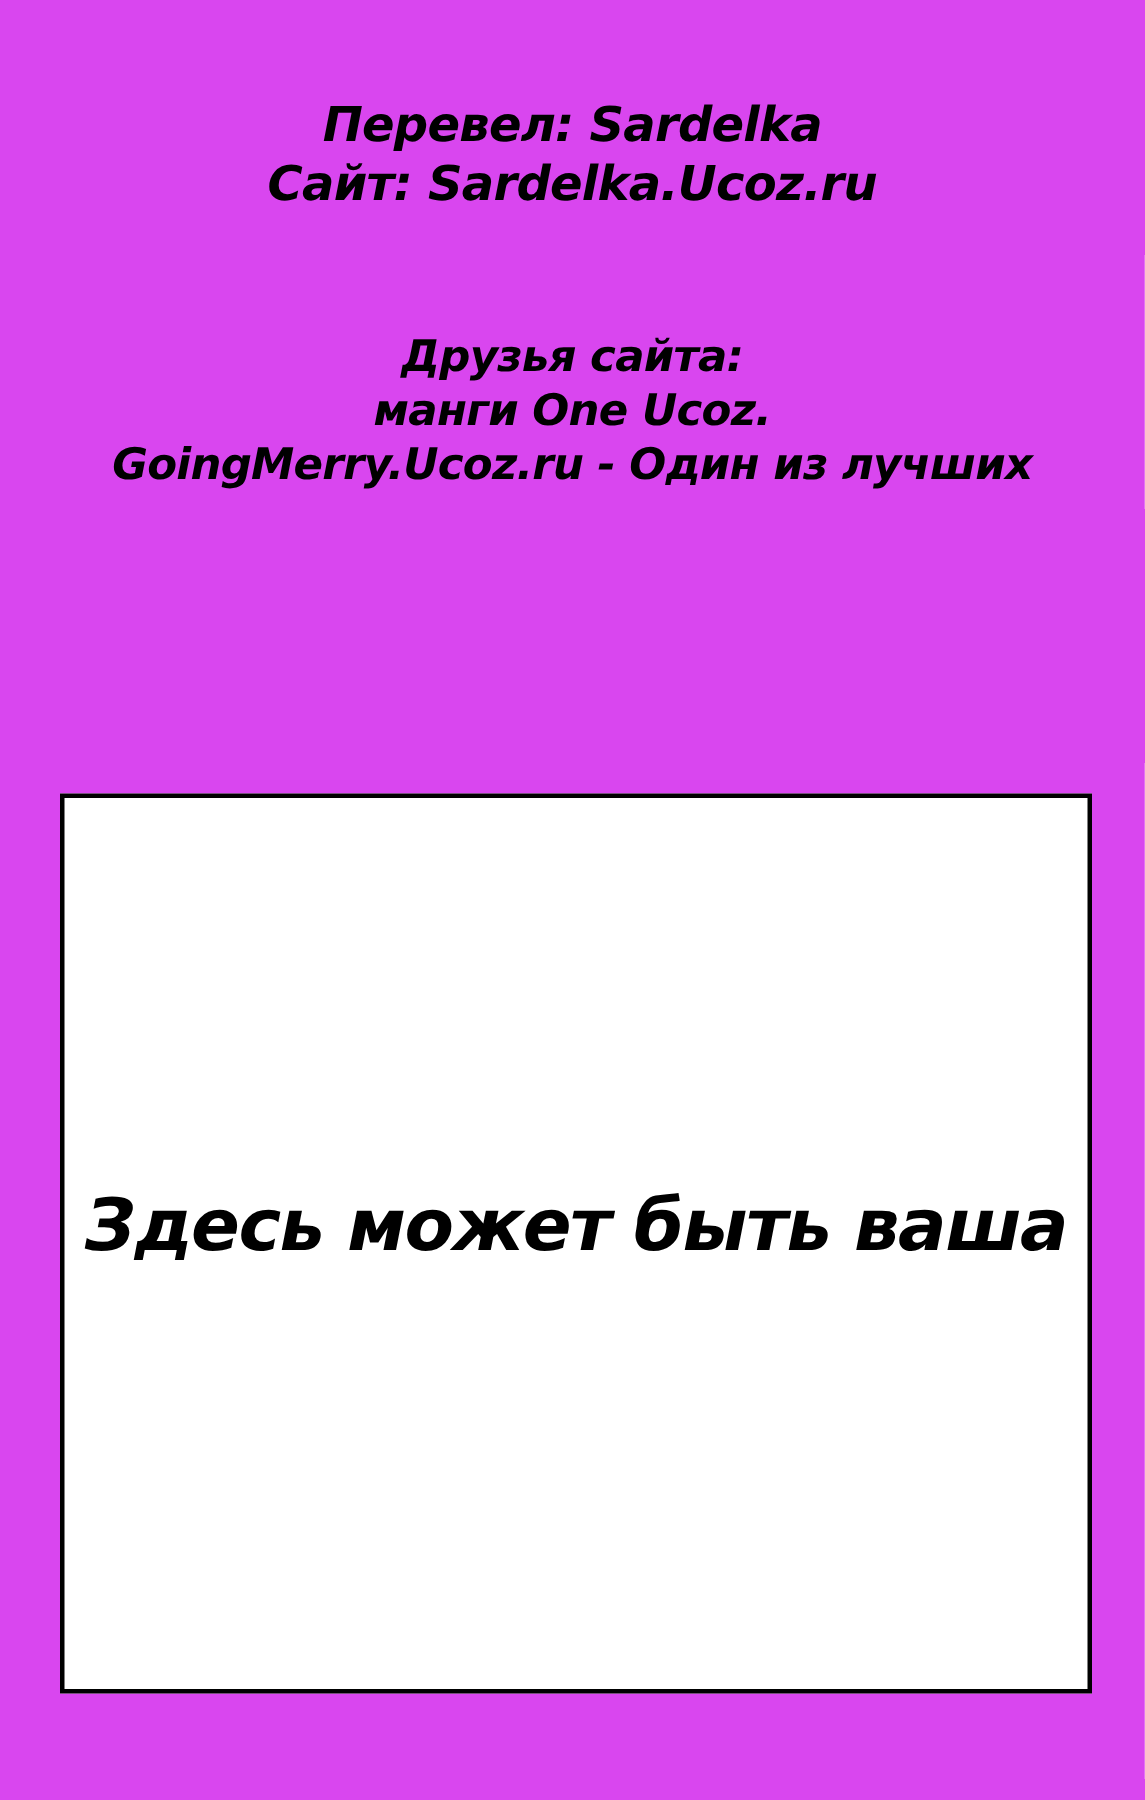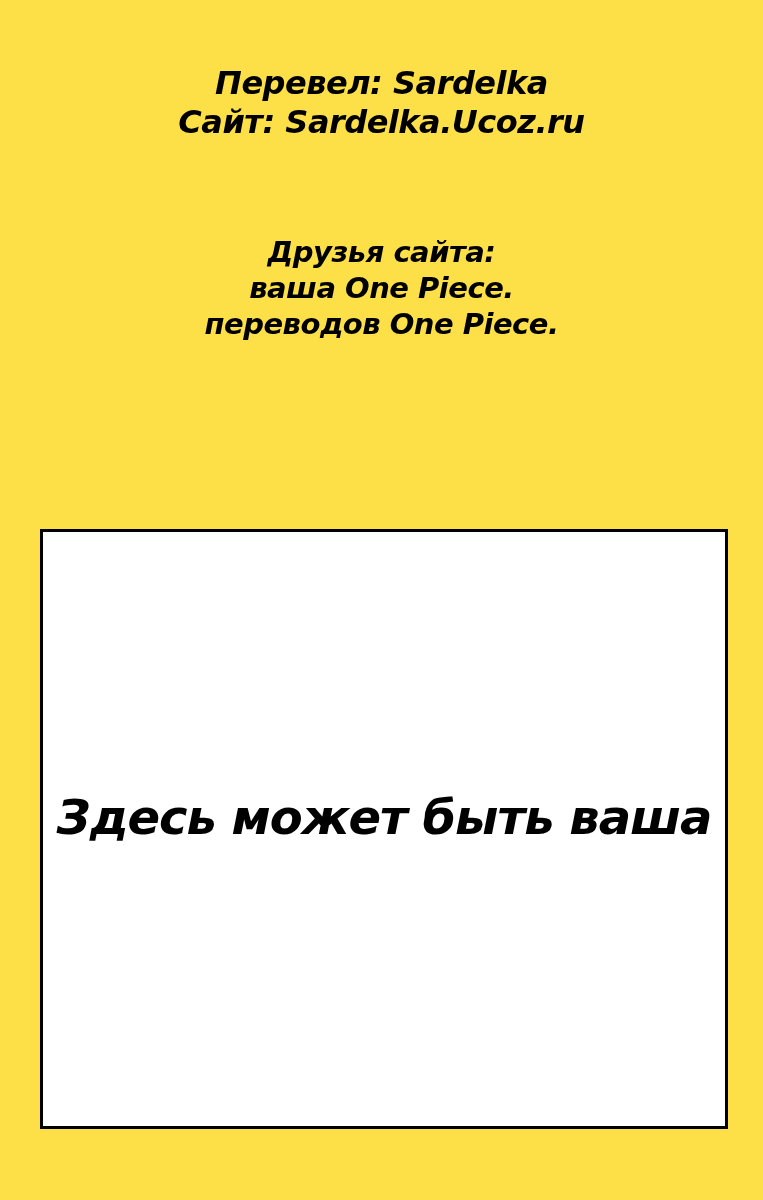--- a/index.html
+++ b/index.html
@@ -11,21 +11,21 @@
     height: 1200px;
     background: #ffffff;
     position: relative;
     overflow: hidden;
     font-family: "DejaVu Sans", sans-serif;
     color: #000000;
   }
   .page {
     position: absolute;
     inset: 0;
-    background: #fde047;
+    background: #d946ef;
   }
   .txt {
     font-style: italic;
     font-weight: 700;
     color: #000000;
     white-space: nowrap;
   }
   
   .credits {
     position: absolute;
@@ -40,21 +40,20 @@
   
   .friends {
     position: absolute;
     top: 219px;
     left: 0;
     width: 100%;
     text-align: center;
     font-size: 29px;
     line-height: 36px;
     letter-spacing: -0.5px;
-    margin-top: 15px;
   }
   
   .ad-box {
     position: absolute;
     left: 40px;
     top: 529px;
     width: 682px;
     height: 594px;
     border: 3px solid #000000;
     background: #ffffff;
@@ -77,22 +76,22 @@
 
 <div class="page">
 
   <div class="credits txt">
     <div>Перевел: Sardelka</div>
     <div>Сайт: Sardelka.Ucoz.ru</div>
   </div>
 
   <div class="friends txt">
     <div>Друзья сайта:</div>
-    <div>ваша One Piece.</div>
-    <div>переводов One Piece.</div>
+    <div>манги One Ucoz.</div>
+    <div>GoingMerry.Ucoz.ru - Один из лучших</div>
   </div>
 
   <div class="ad-box">
     <div class="ad-text txt">
       <div>Здесь может быть ваша</div>
     </div>
   </div>
 
 </div>
 

